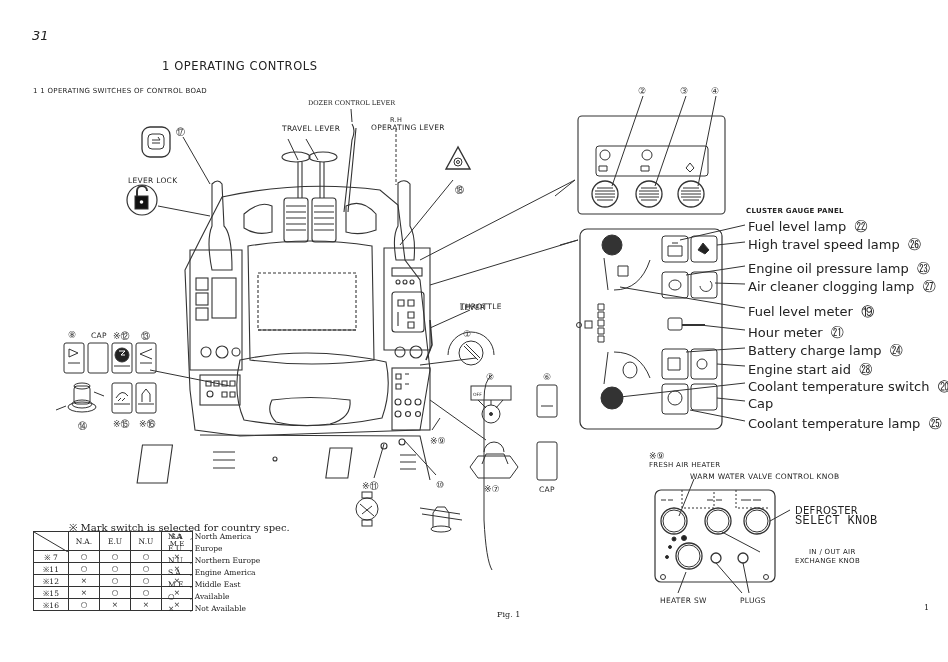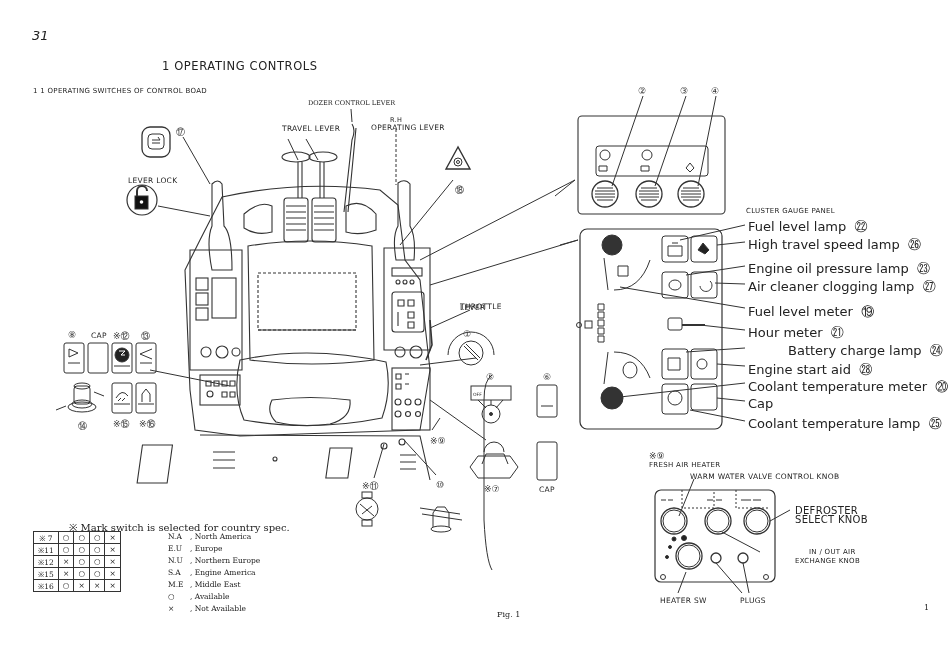--- a/index.html
+++ b/index.html
@@ -282,49 +282,60 @@
 <div class="abs num" style="left:486px;top:372px;">⑤</div>
 <div class="abs" style="left:473px;top:392px;font-size:4.5px;">OFF</div>
 <div class="abs num" style="left:543px;top:372px;">⑥</div>
 <div class="abs num" style="left:484px;top:484px;">※⑦</div>
 <div class="abs t" style="left:539px;top:485px;">CAP</div>
 
 <div class="abs num" style="left:638px;top:86px;">②</div>
 <div class="abs num" style="left:680px;top:86px;">③</div>
 <div class="abs num" style="left:711px;top:86px;">④</div>
 
-<div class="abs t" style="left:746px;top:207px;font-size:7px;">CLUSTER GAUGE PANEL</div>
+<div class="abs t" style="left:746px;top:207px;font-size:7px;font-weight:bold;">CLUSTER GAUGE PANEL</div>
 <div class="abs" style="left:748px;top:219px;">
   <div class="lbl" style="position:absolute;top:0;"><span>Fuel level lamp</span>&nbsp;&nbsp;<span>㉒</span></div>
   <div class="lbl" style="position:absolute;top:18px;"><span>High travel speed lamp</span>&nbsp;&nbsp;<span>㉖</span></div>
   <div class="lbl" style="position:absolute;top:42px;"><span>Engine oil pressure lamp</span>&nbsp;&nbsp;<span>㉓</span></div>
   <div class="lbl" style="position:absolute;top:60px;"><span>Air cleaner clogging lamp</span>&nbsp;&nbsp;<span>㉗</span></div>
   <div class="lbl" style="position:absolute;top:84px;"><span>Fuel level meter</span>&nbsp;&nbsp;<span>⑲</span></div>
   <div class="lbl" style="position:absolute;top:106px;"><span>Hour meter</span>&nbsp;&nbsp;<span>㉑</span></div>
-  <div class="lbl" style="position:absolute;top:124px;margin-left:40px;"><span>Battery charge lamp</span>&nbsp;&nbsp;<span>㉔</span></div>
+  <div class="lbl" style="position:absolute;top:124px;"><span>Battery charge lamp</span>&nbsp;&nbsp;<span>㉔</span></div>
   <div class="lbl" style="position:absolute;top:143px;"><span>Engine start aid</span>&nbsp;&nbsp;<span>㉘</span></div>
-  <div class="lbl" style="position:absolute;top:159px;"><span>Coolant temperature meter</span>&nbsp;&nbsp;<span>⑳</span></div>
+  <div class="lbl" style="position:absolute;top:159px;"><span>Coolant temperature switch</span>&nbsp;&nbsp;<span>⑳</span></div>
   <div class="lbl" style="position:absolute;top:177px;"><span>Cap</span></div>
   <div class="lbl" style="position:absolute;top:197px;"><span>Coolant temperature lamp</span>&nbsp;&nbsp;<span>㉕</span></div>
 </div>
 
 <div class="abs num" style="left:649px;top:451px;">※⑨</div>
 <div class="abs t" style="left:649px;top:461px;font-size:7px;">FRESH AIR HEATER</div>
 <div class="abs t" style="left:690px;top:472px;">WARM WATER VALVE CONTROL KNOB</div>
 <div class="abs t" style="left:795px;top:505px;font-size:10px;">DEFROSTER</div>
-<div class="abs t" style="left:795px;top:514px;font-size:10px;">SELECT KNOB</div>
+<div class="abs t" style="left:795px;top:514px;font-size:12px;font-family:Liberation Mono, monospace;">SELECT KNOB</div>
 <div class="abs t" style="left:809px;top:548px;font-size:7px;">IN / OUT AIR</div>
 <div class="abs t" style="left:795px;top:557px;font-size:7px;">EXCHANGE KNOB</div>
 <div class="abs t" style="left:660px;top:596px;">HEATER SW</div>
 <div class="abs t" style="left:740px;top:596px;">PLUGS</div>
 
 <div class="abs serif" style="left:33px;top:520px;font-size:10px;margin-left:36px;">※ Mark switch is selected for country spec.</div>
 <div class="abs" style="left:33px;top:531px;">
   <table class="spec">
     <tbody>
+        <tr>
+      <td style="width:26px;height:18px;position:relative;">
+        <svg width="34" height="20" style="position:absolute;left:0;top:0;">
+              <line x1="0" y1="0" x2="34" y2="20" stroke="#333" stroke-width="1"></line>
+            </svg>
+      </td>
+      <td class="h">N.A.</td>
+      <td class="h">E.U</td>
+      <td class="h">N.U</td>
+      <td class="h" style="line-height:7px;font-size:7px;"><span>S.A</span><br><span>M.E</span></td>
+    </tr>
     <tr>
           <td>※ 7</td>
           <td>○</td>
           <td>○</td>
           <td>○</td>
           <td>×</td>
         </tr>
     <tr>
           <td>※11</td>
           <td>○</td>

